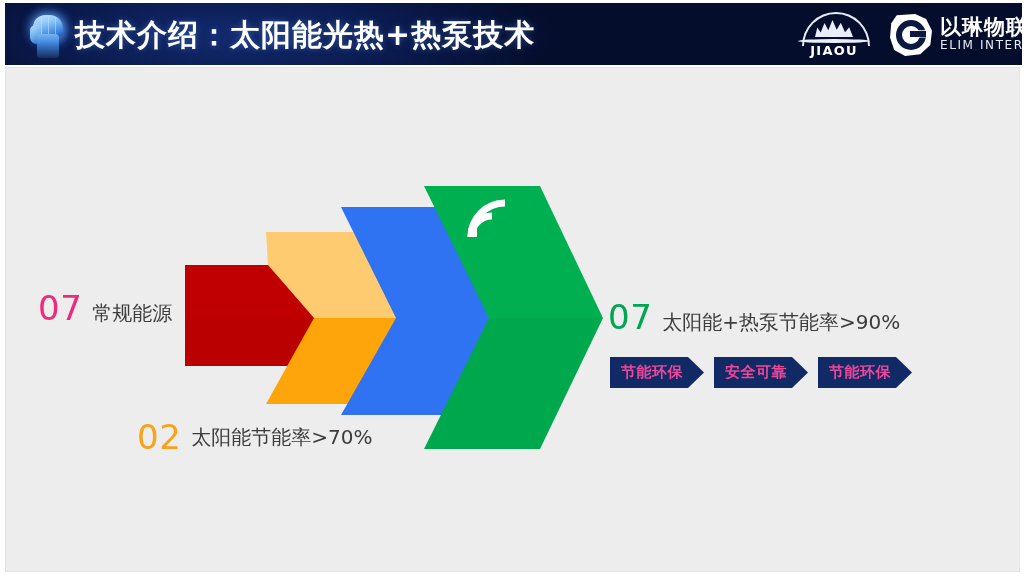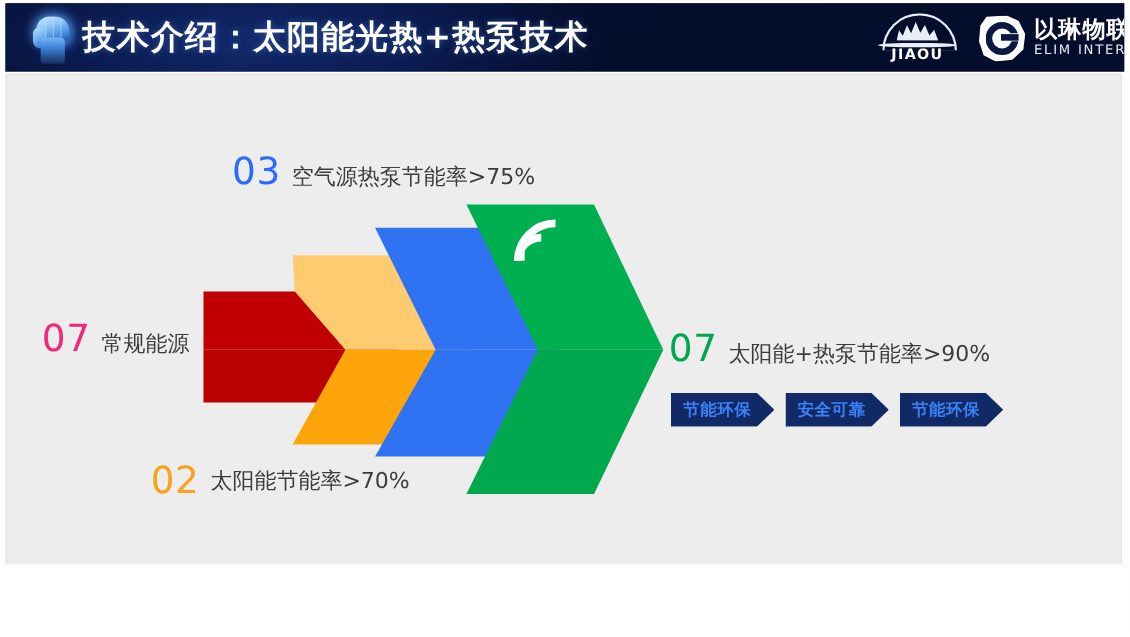--- a/index.html
+++ b/index.html
@@ -11,21 +11,21 @@
   body {
     width: 1027px;
     height: 579px;
     overflow: hidden;
     font-family: "DejaVu Sans", "Liberation Sans", sans-serif;
   }
 
   #slide {
     position: relative;
     width: 1027px;
-    height: 513px;
+    height: 579px;
     background: #ffffff;
     overflow: hidden;
   }
 
   
   #header {
     position: absolute;
     left: 5px;
     top: 3px;
     width: 1017px;
@@ -233,21 +233,21 @@
     position: absolute;
     left: 610px;
     top: 357px;
     display: flex;
     gap: 10px;
   }
   .badge {
     position: relative;
     height: 31px;
     background: #112a66;
-    color: #3b82f6;
+    color: #ec4899;
     font-size: 15px;
     font-weight: bold;
     line-height: 31px;
     padding: 0 21px 0 11px;
     letter-spacing: 0.5px;
     white-space: nowrap;
     clip-path: polygon(0 0, calc(100% - 16px) 0, 100% 50%, calc(100% - 16px) 100%, 0 100%);
   }
 </style>
 </head>
@@ -323,24 +323,20 @@
   <div class="lbl" id="label-01">
     <span class="num">07</span>
     <span class="cap">常规能源</span>
   </div>
 
   <div class="lbl" id="label-02">
     <span class="num">02</span>
     <span class="cap">太阳能节能率&gt;70%</span>
   </div>
 
-  <div class="lbl" id="label-03">
-    <span class="num">03</span>
-    <span class="cap">空气源热泵节能率&gt;75%</span>
-  </div>
 
   <div class="lbl" id="label-04">
     <span class="num">07</span>
     <span class="cap">太阳能+热泵节能率&gt;90%</span>
   </div>
 
   <div id="badges">
     <div class="badge">节能环保</div>
     <div class="badge">安全可靠</div>
     <div class="badge">节能环保</div>

